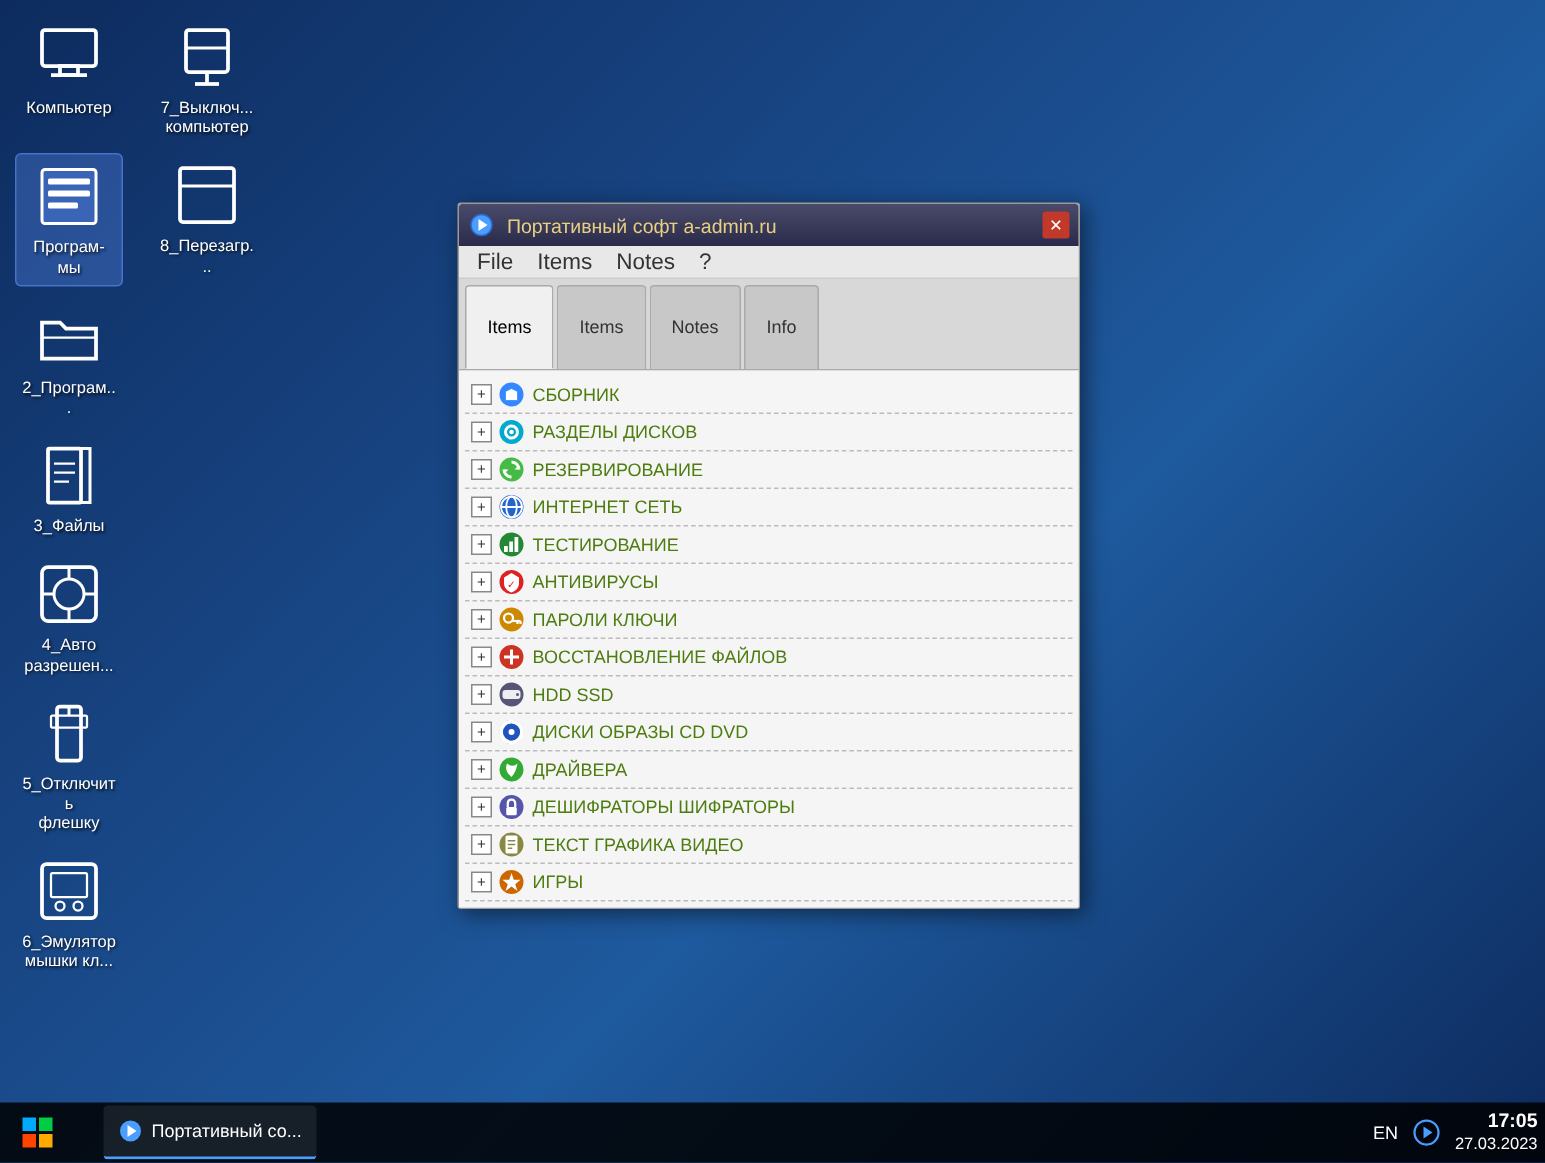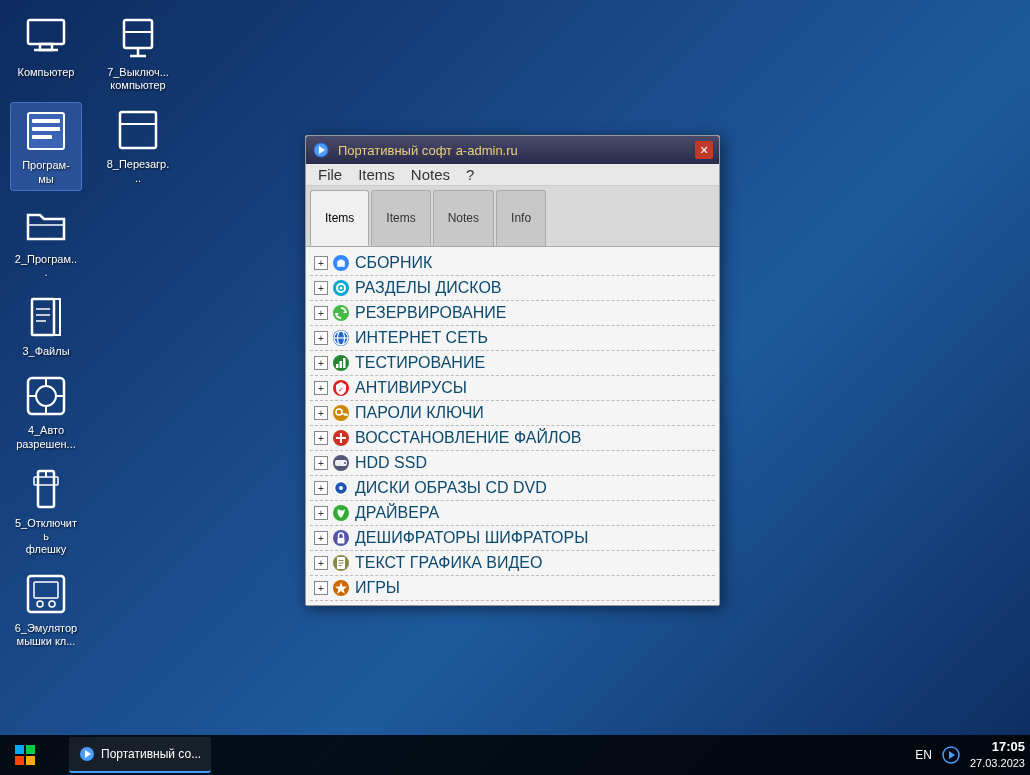--- a/index.html
+++ b/index.html
@@ -247,22 +247,22 @@
       height: 18px;
       margin-right: 5px;
       flex-shrink: 0;
       display: flex;
       align-items: center;
       justify-content: center;
       font-size: 14px;
     }
 
     .item-label {
-      font-size: 16px;
-      color: #0c4a6e;
+      font-size: 12px;
+      color: #4d7c0f;
       font-weight: 500;
     }
 
   </style>
 </head>
 <body>
 
 <div class="desktop">
 
   <div style="position:absolute; top:10px; left:10px; display:flex; flex-direction:column; gap:6px;">

